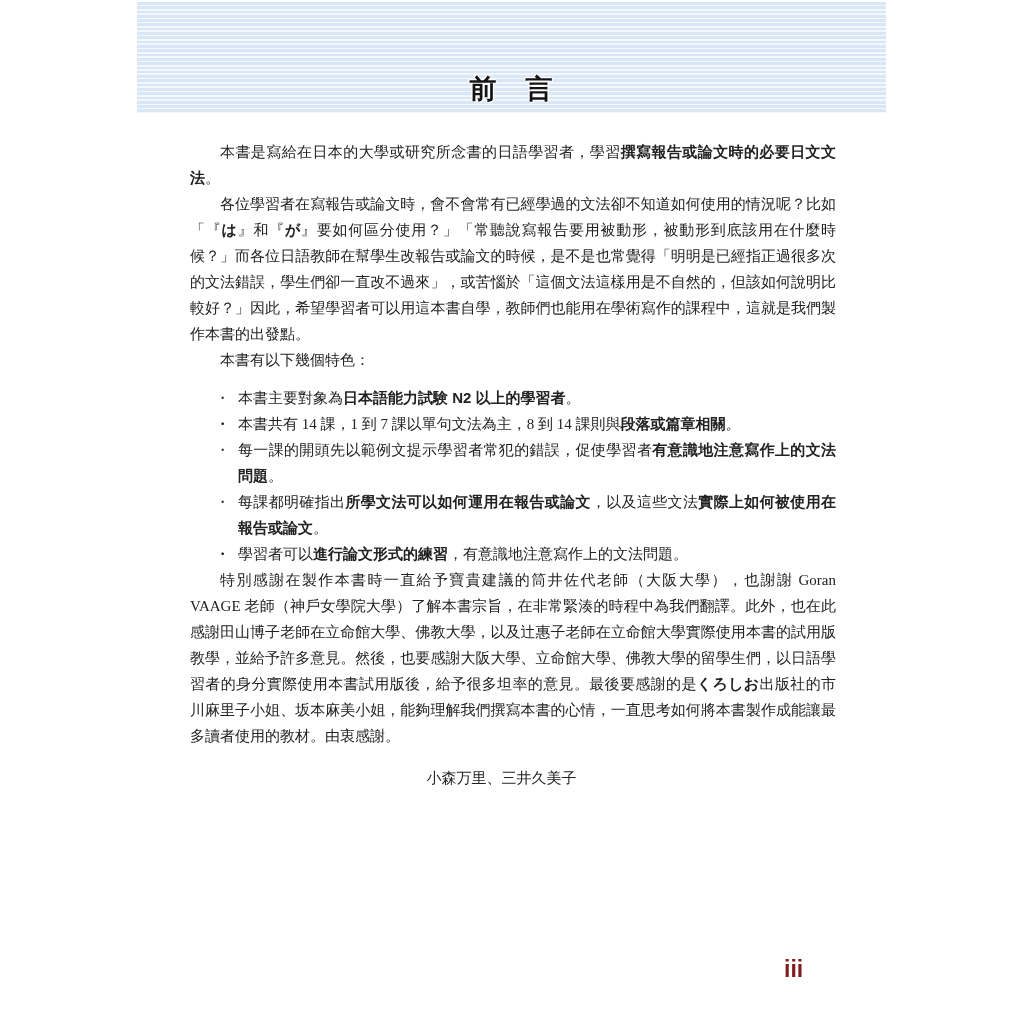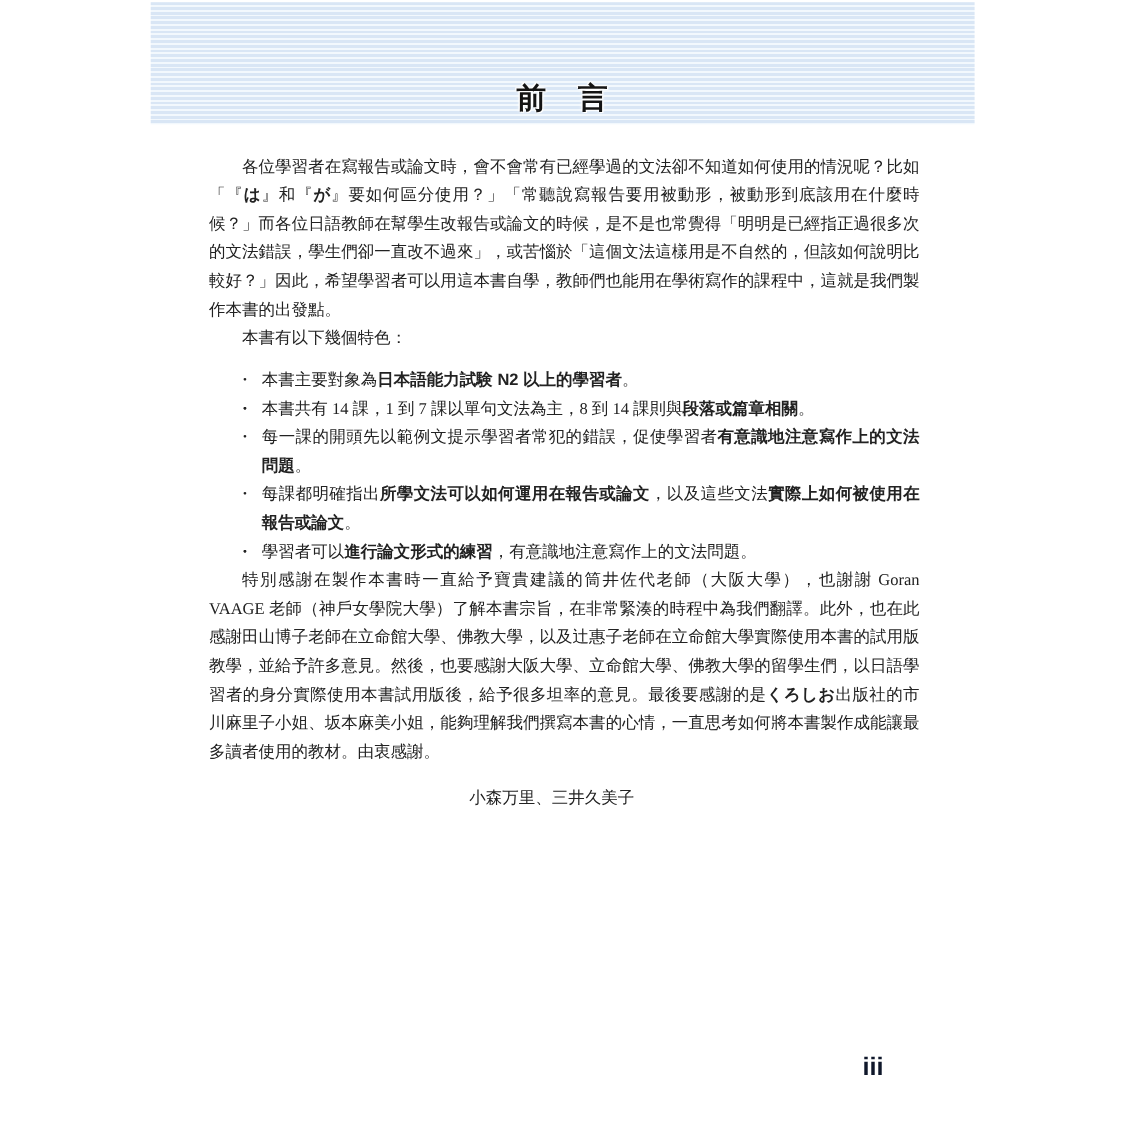--- a/index.html
+++ b/index.html
@@ -82,34 +82,35 @@
     text-align: center;
     padding-right: 23px;
   }
   .page-number {
     position: absolute;
     left: 784px;
     top: 956px;
     font-family: "Liberation Sans", "DejaVu Sans", sans-serif;
     font-weight: bold;
     font-size: 23px;
-    color: #0f172a;
+    color: #7f1d1d;
   }
 </style>
 </head>
 <body>
 
 <div class="page">
 
   <header class="band">
     <h1 class="title">前　言</h1>
   </header>
 
   <main class="content">
 
+    <p class="para"><span>本書是寫給在日本的大學或研究所念書的日語學習者，學習</span><b>撰寫報告或論文時的必要日文文法</b><span>。</span></p>
     <p class="para"><span>各位學習者在寫報告或論文時，會不會常有已經學過的文法卻不知道如何使用的情況呢？比如「『</span><b>は</b><span>』和『</span><b>が</b><span>』要如何區分使用？」「常聽說寫報告要用被動形，被動形到底該用在什麼時候？」而各位日語教師在幫學生改報告或論文的時候，是不是也常覺得「明明是已經指正過很多次的文法錯誤，學生們卻一直改不過來」，或苦惱於「這個文法這樣用是不自然的，但該如何說明比較好？」因此，希望學習者可以用這本書自學，教師們也能用在學術寫作的課程中，這就是我們製作本書的出發點。</span></p>
     <p class="para"><span>本書有以下幾個特色：</span></p>
 
     <ul class="features">
       <li><span class="bullet">・</span><span class="li-text"><span>本書主要對象為</span><b>日本語能力試験 N2 以上的學習者</b><span>。</span></span></li>
       <li><span class="bullet">・</span></li>
       <li><span class="bullet">・</span><span class="li-text"><span>本書共有 14 課，1 到 7 課以單句文法為主，8 到 14 課則與</span><b>段落或篇章相關</b><span>。</span></span></li>
       <li><span class="bullet">・</span><span class="li-text"><span>每一課的開頭先以範例文提示學習者常犯的錯誤，促使學習者</span><b>有意識地注意寫作上的文法問題</b><span>。</span></span></li>
       <li><span class="bullet">・</span><span class="li-text"><span>每課都明確指出</span><b>所學文法可以如何運用在報告或論文</b><span>，以及這些文法</span><b>實際上如何被使用在報告或論文</b><span>。</span></span></li>
       <li><span class="bullet">・</span></li>

